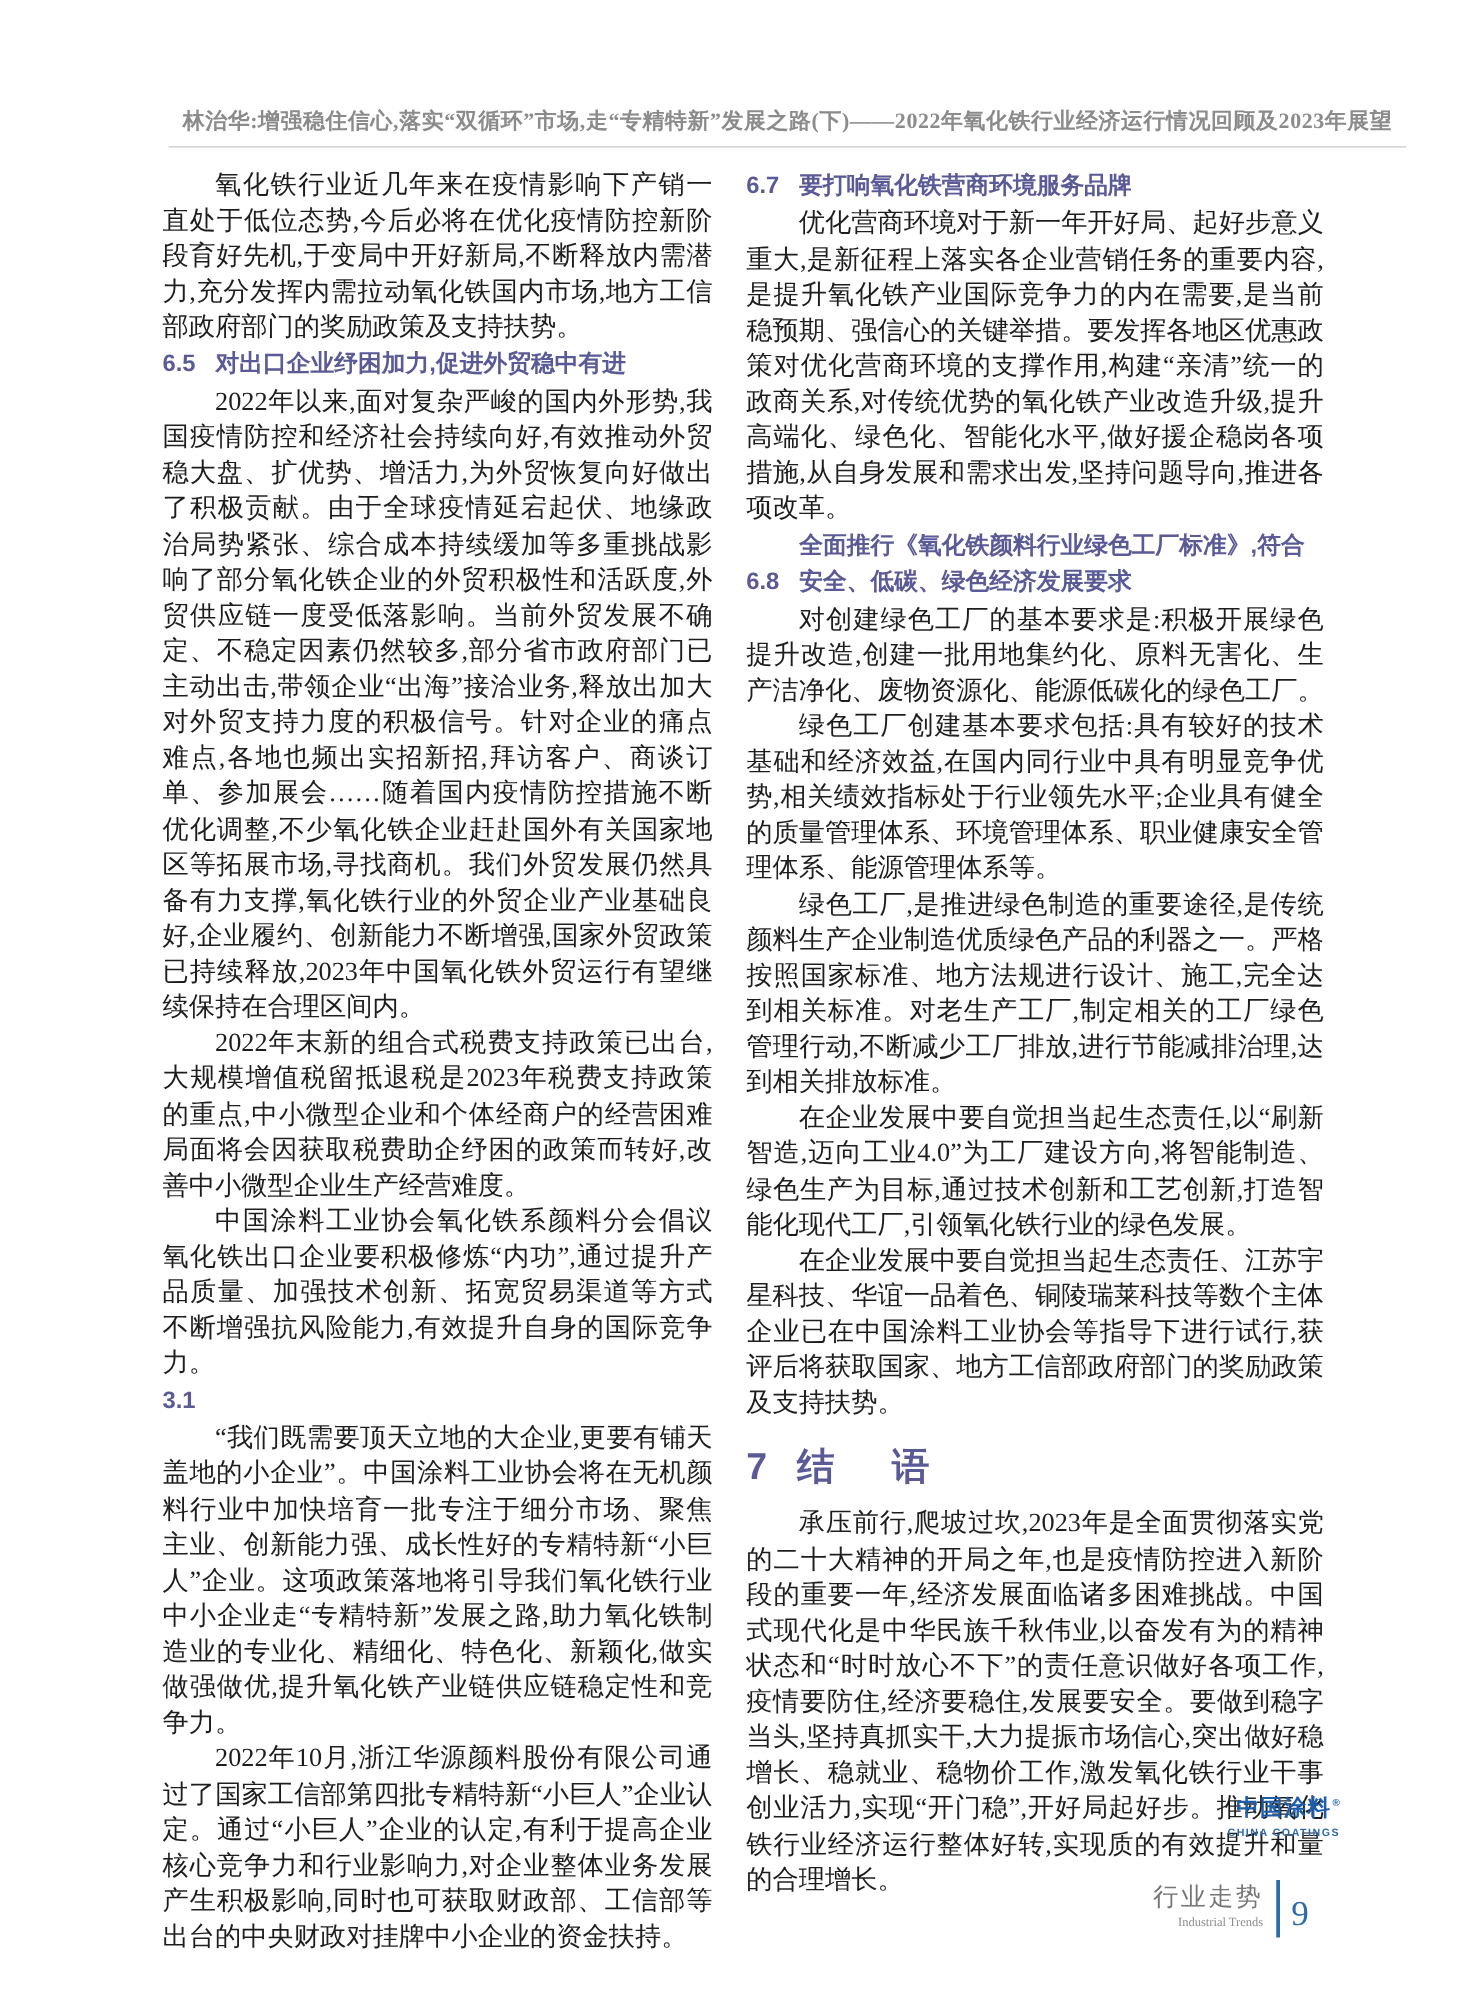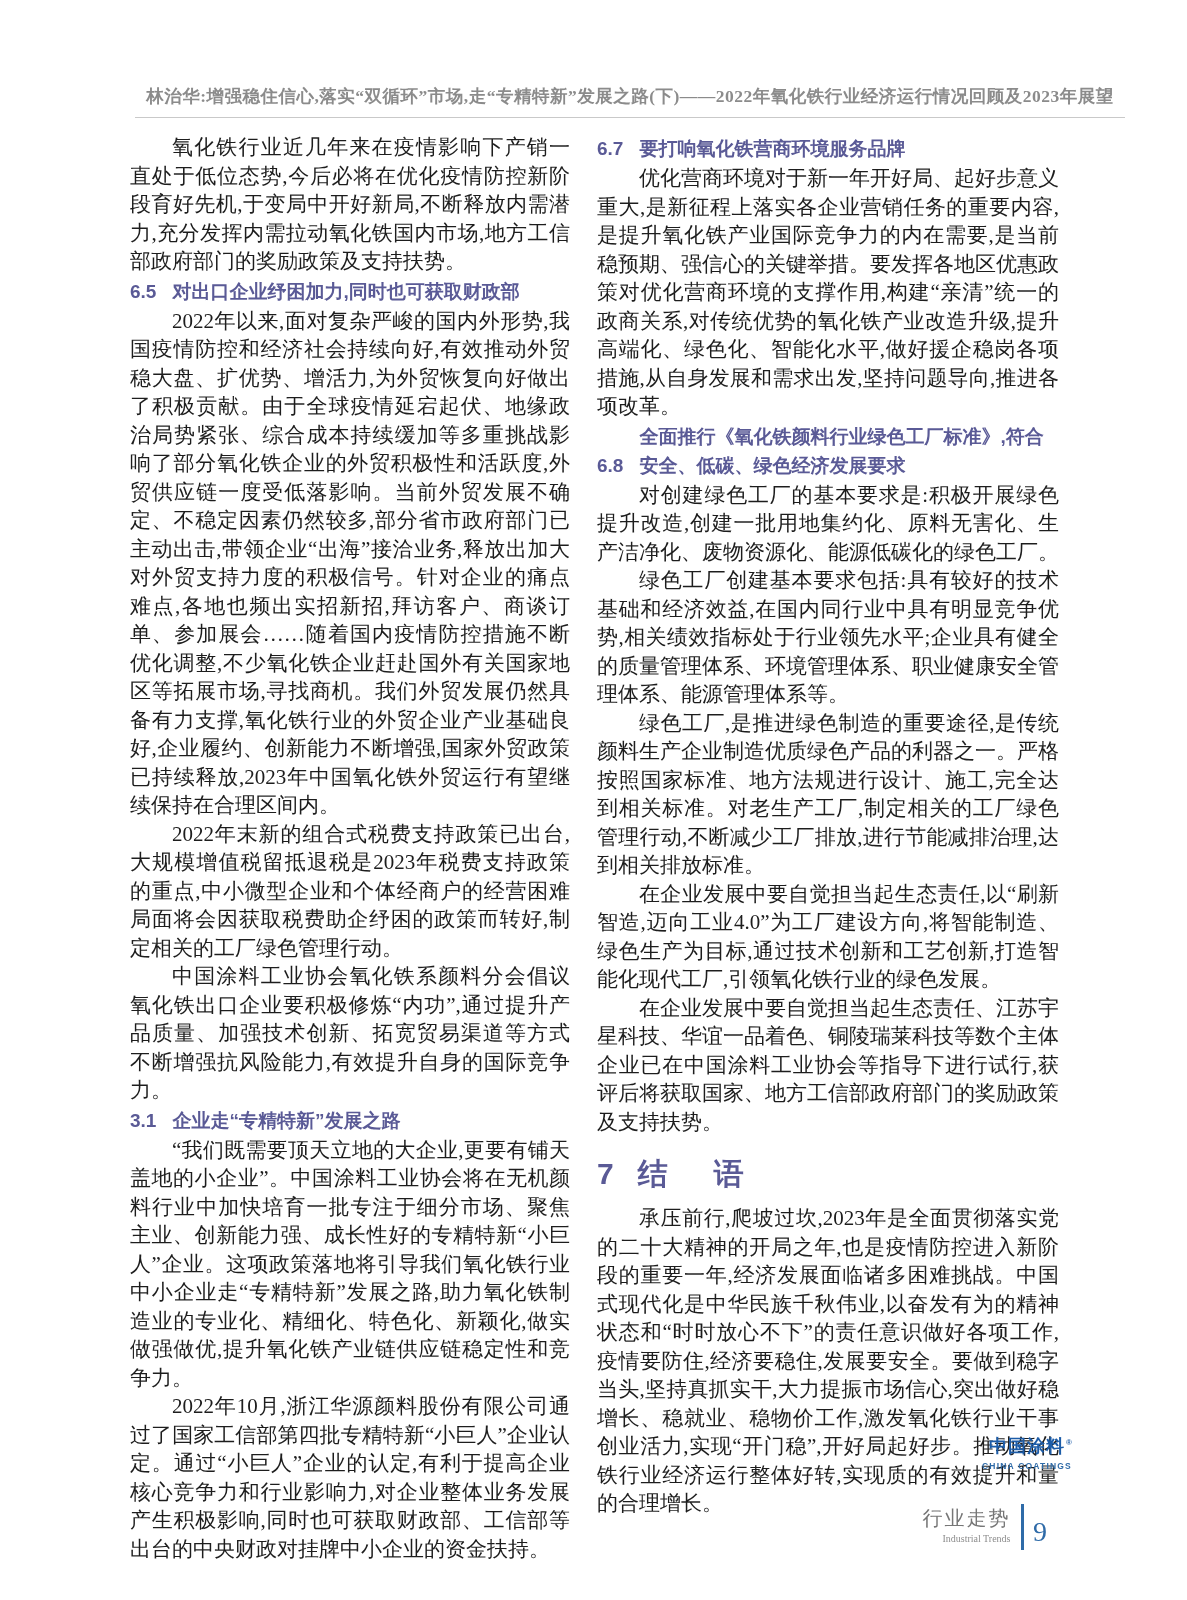--- a/index.html
+++ b/index.html
@@ -81,28 +81,27 @@
 </head>
 <body>
 
 <div class="page-header">林治华:增强稳住信心,落实“双循环”市场,走“专精特新”发展之路(下)——2022年氧化铁行业经济运行情况回顾及2023年展望</div>
 <div class="header-rule"></div>
 
 <div class="col col-left">
   <p class="para">氧化铁行业近几年来在疫情影响下产销一直处于低位态势,今后必将在优化疫情防控新阶段育好先机,于变局中开好新局,不断释放内需潜力,充分发挥内需拉动氧化铁国内市场,地方工信部政府部门的奖励政策及支持扶势。</p>
   <div class="sec-head">
     <span class="h-num">6.5</span>
-    <span class="h-title">对出口企业纾困加力,同时也可获取财政部</span>
+    <span class="h-title">对出口企业纾困加力,促进外贸稳中有进</span>
   </div>
   <p class="para">2022年以来,面对复杂严峻的国内外形势,我国疫情防控和经济社会持续向好,有效推动外贸稳大盘、扩优势、增活力,为外贸恢复向好做出了积极贡献。由于全球疫情延宕起伏、地缘政治局势紧张、综合成本持续缓加等多重挑战影响了部分氧化铁企业的外贸积极性和活跃度,外贸供应链一度受低落影响。当前外贸发展不确定、不稳定因素仍然较多,部分省市政府部门已主动出击,带领企业“出海”接洽业务,释放出加大对外贸支持力度的积极信号。针对企业的痛点难点,各地也频出实招新招,拜访客户、商谈订单、参加展会……随着国内疫情防控措施不断优化调整,不少氧化铁企业赶赴国外有关国家地区等拓展市场,寻找商机。我们外贸发展仍然具备有力支撑,氧化铁行业的外贸企业产业基础良好,企业履约、创新能力不断增强,国家外贸政策已持续释放,2023年中国氧化铁外贸运行有望继续保持在合理区间内。</p>
-  <p class="para">2022年末新的组合式税费支持政策已出台,大规模增值税留抵退税是2023年税费支持政策的重点,中小微型企业和个体经商户的经营困难局面将会因获取税费助企纾困的政策而转好,制定相关的工厂绿色管理行动。</p>
+  <p class="para">2022年末新的组合式税费支持政策已出台,大规模增值税留抵退税是2023年税费支持政策的重点,中小微型企业和个体经商户的经营困难局面将会因获取税费助企纾困的政策而转好,改善中小微型企业生产经营难度。</p>
   <p class="para">中国涂料工业协会氧化铁系颜料分会倡议氧化铁出口企业要积极修炼“内功”,通过提升产品质量、加强技术创新、拓宽贸易渠道等方式不断增强抗风险能力,有效提升自身的国际竞争力。</p>
   <div class="sec-head">
     <span class="h-num">3.1</span>
-    <span class="h-title">企业走“专精特新”发展之路</span>
   </div>
   <p class="para">“我们既需要顶天立地的大企业,更要有铺天盖地的小企业”。中国涂料工业协会将在无机颜料行业中加快培育一批专注于细分市场、聚焦主业、创新能力强、成长性好的专精特新“小巨人”企业。这项政策落地将引导我们氧化铁行业中小企业走“专精特新”发展之路,助力氧化铁制造业的专业化、精细化、特色化、新颖化,做实做强做优,提升氧化铁产业链供应链稳定性和竞争力。</p>
   <p class="para">2022年10月,浙江华源颜料股份有限公司通过了国家工信部第四批专精特新“小巨人”企业认定。通过“小巨人”企业的认定,有利于提高企业核心竞争力和行业影响力,对企业整体业务发展产生积极影响,同时也可获取财政部、工信部等出台的中央财政对挂牌中小企业的资金扶持。</p>
 </div>
 
 <div class="col col-right">
   <div class="sec-head">
     <span class="h-num">6.7</span>
     <span class="h-title">要打响氧化铁营商环境服务品牌</span>
   </div>

